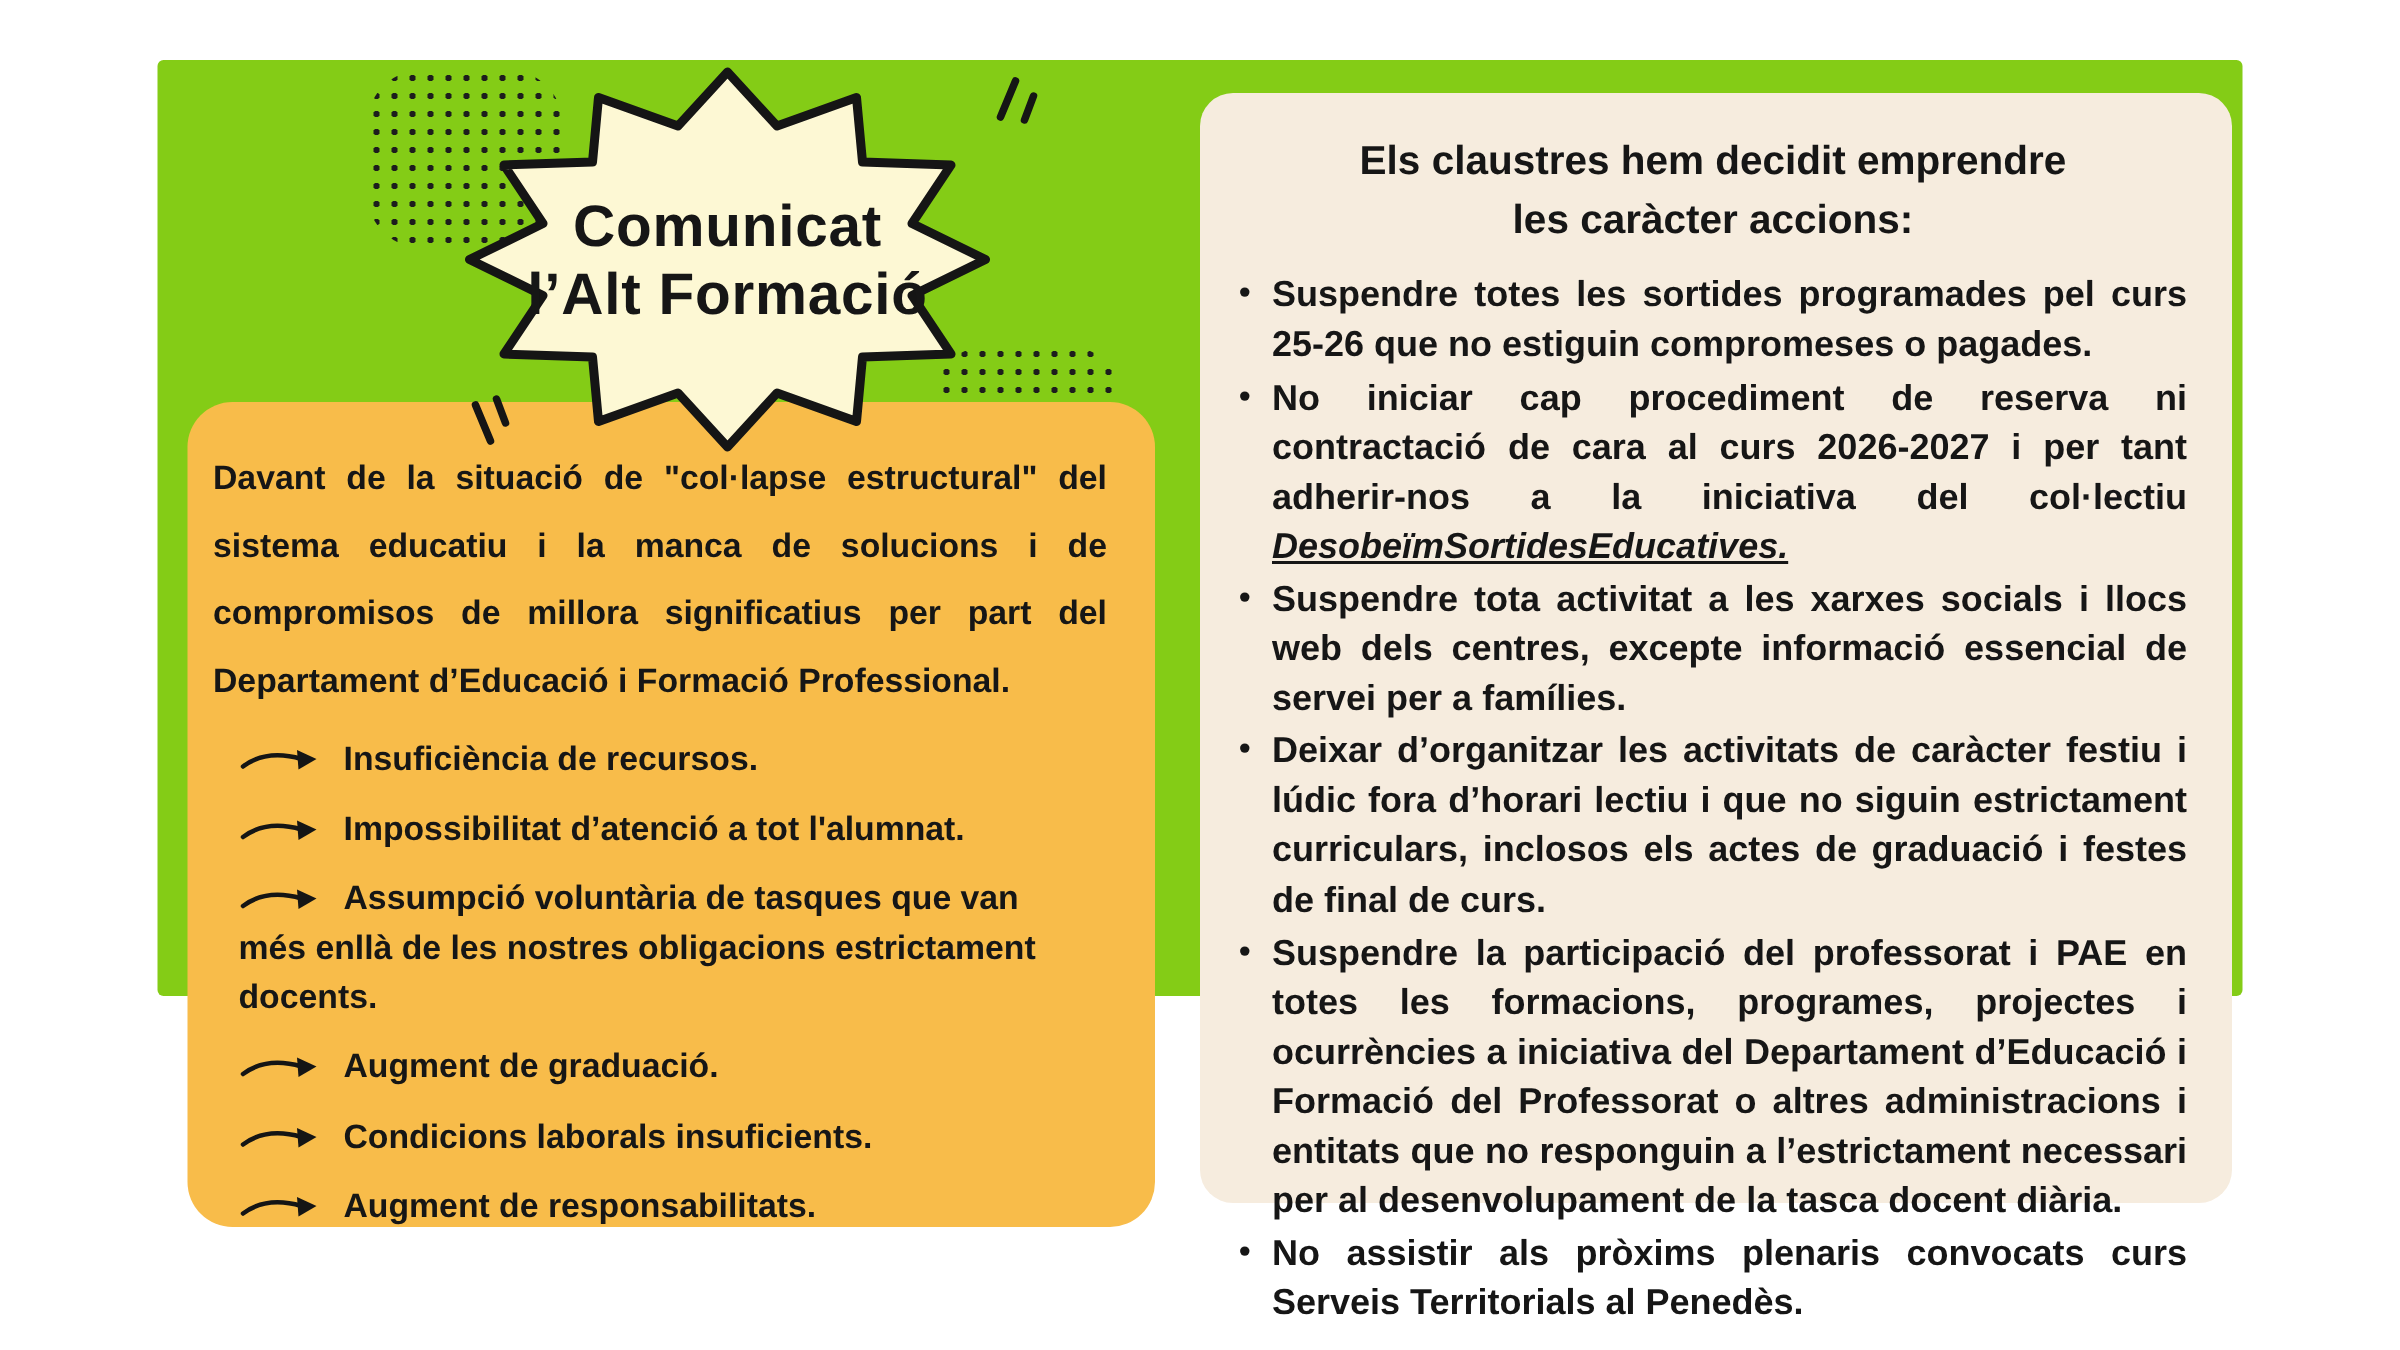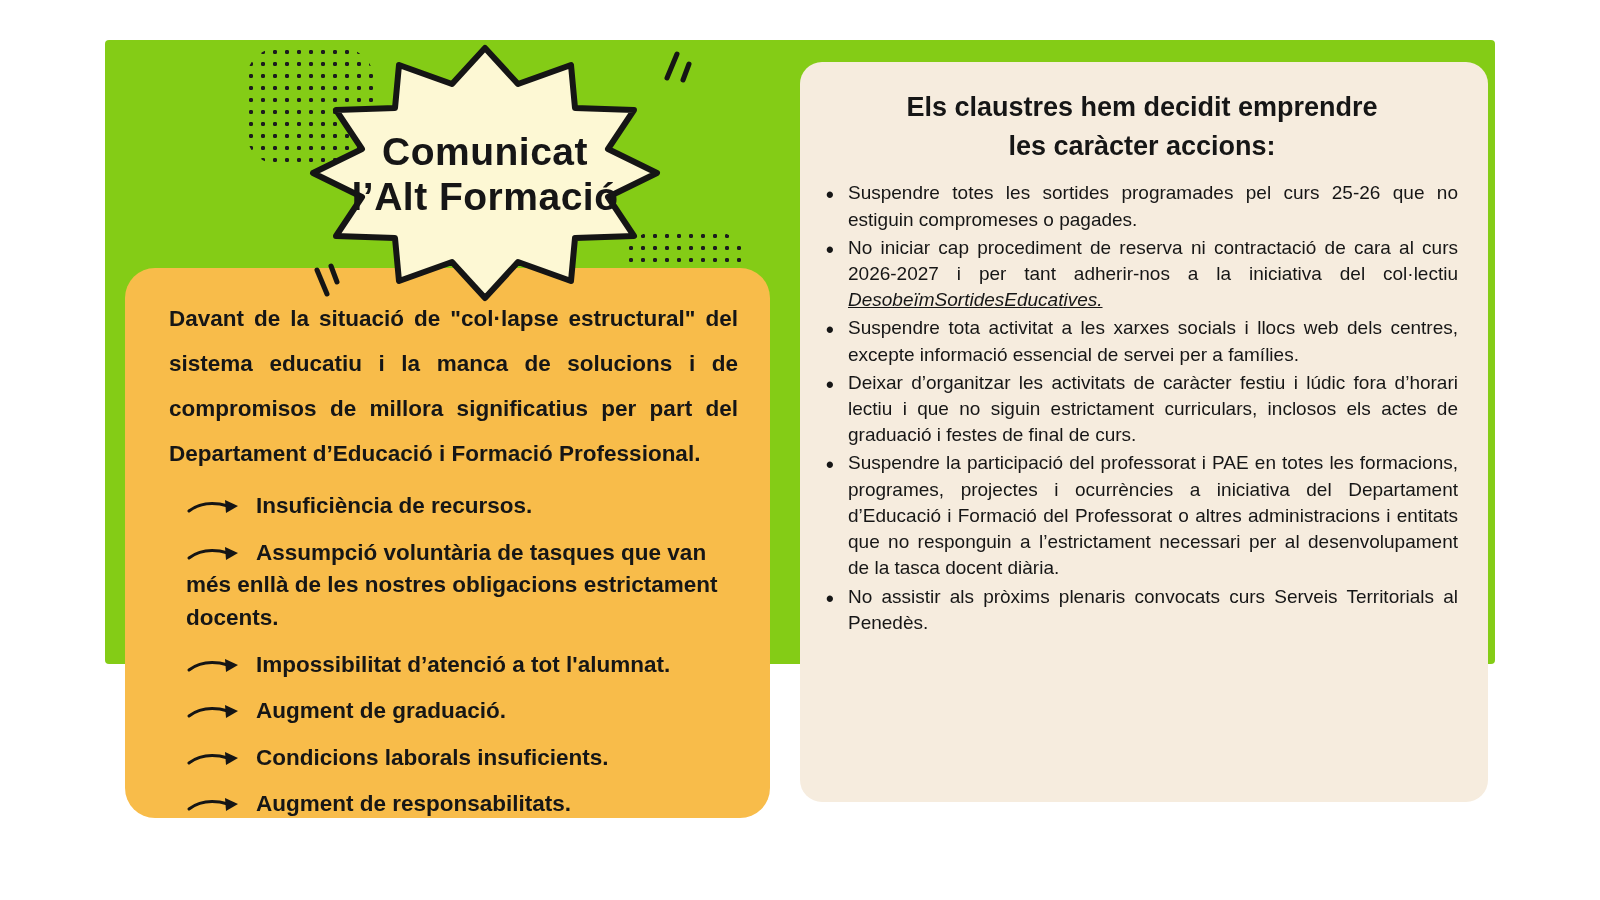--- a/index.html
+++ b/index.html
@@ -13,32 +13,32 @@
   .badge-svg{position:absolute;left:0;top:0;}
   .badge-text{position:absolute;left:0;top:0;width:100%;height:100%;display:flex;flex-direction:column;align-items:center;justify-content:center;text-align:center;font-weight:700;font-size:39px;line-height:1.16;letter-spacing:.5px;}
   .dots{position:absolute;background-image:radial-gradient(#1d1d1d 2px, transparent 2.3px);background-size:12px 12px;z-index:1;border-radius:30%;}
   .dots.a{left:140px;top:6px;width:130px;height:120px;}
   .dots.b{left:520px;top:190px;width:120px;height:100px;}
   .sparkle{position:absolute;z-index:6;}
   .sparkle.tr{left:552px;top:8px;}
   .sparkle.bl{left:200px;top:222px;}
 
   
-  .left-card{position:absolute;left:20px;top:228px;width:645px;height:550px;background:#f8bc4a;border-radius:30px;padding:28px 32px 20px 44px;z-index:2;}
+  .left-card{position:absolute;left:20px;top:228px;width:645px;height:550px;background:#f8bc4a;border-radius:30px;padding:28px 32px 20px 17px;z-index:2;}
   .intro{font-weight:700;font-size:22.5px;line-height:2.0;text-align:justify;}
   .arrow-list{margin-top:14px;}
   .arrow-item{font-weight:700;font-size:22.5px;line-height:1.45;margin:14px 17px;}
   .arrow-item svg{vertical-align:middle;margin-right:14px;}
 
   
   .right-card{position:absolute;left:695px;top:22px;width:688px;height:740px;background:#f6ecde;border-radius:22px;padding:26px 30px 20px 26px;z-index:2;}
   .actions-heading{text-align:center;font-weight:700;font-size:27px;line-height:1.45;margin-bottom:14px;}
   .bullet{display:flex;margin:0 0 2px 0;}
   .bullet .dot{width:22px;flex:0 0 22px;font-weight:700;font-size:22px;line-height:1.38;text-align:left;}
-  .bullet .btxt{flex:1;font-weight:400;font-size:19px;line-height:1.38;text-align:justify;}
+  .bullet .btxt{flex:1;font-weight:700;font-size:24px;line-height:1.38;text-align:justify;}
   .em{font-style:italic;text-decoration:underline;}
 </style>
 </head>
 <body>
 
 <div class="canvas">
 
   <div class="dots a"></div>
   <div class="dots b"></div>
 
@@ -68,27 +68,27 @@
       <div class="arrow-item">
         <svg width="56" height="22" viewBox="0 0 56 22">
             <path d="M3,15 C15,6 28,6 42,10" stroke="#151515" stroke-width="3" fill="none" stroke-linecap="round"></path>
             <polygon points="39,4 52,10 40,17" fill="#151515"></polygon>
           </svg><span>Insuficiència de recursos.</span>
       </div>
       <div class="arrow-item">
         <svg width="56" height="22" viewBox="0 0 56 22">
             <path d="M3,15 C15,6 28,6 42,10" stroke="#151515" stroke-width="3" fill="none" stroke-linecap="round"></path>
             <polygon points="39,4 52,10 40,17" fill="#151515"></polygon>
-          </svg><span>Assumpció voluntària de tasques que van més enllà de les nostres obligacions estrictament docents.</span>
+          </svg><span>Impossibilitat d’atenció a tot l'alumnat.</span>
       </div>
       <div class="arrow-item">
         <svg width="56" height="22" viewBox="0 0 56 22">
             <path d="M3,15 C15,6 28,6 42,10" stroke="#151515" stroke-width="3" fill="none" stroke-linecap="round"></path>
             <polygon points="39,4 52,10 40,17" fill="#151515"></polygon>
-          </svg><span>Impossibilitat d’atenció a tot l'alumnat.</span>
+          </svg><span>Assumpció voluntària de tasques que van més enllà de les nostres obligacions estrictament docents.</span>
       </div>
       <div class="arrow-item">
         <svg width="56" height="22" viewBox="0 0 56 22">
             <path d="M3,15 C15,6 28,6 42,10" stroke="#151515" stroke-width="3" fill="none" stroke-linecap="round"></path>
             <polygon points="39,4 52,10 40,17" fill="#151515"></polygon>
           </svg><span>Augment de graduació.</span>
       </div>
       <div class="arrow-item">
         <svg width="56" height="22" viewBox="0 0 56 22">
             <path d="M3,15 C15,6 28,6 42,10" stroke="#151515" stroke-width="3" fill="none" stroke-linecap="round"></path>

